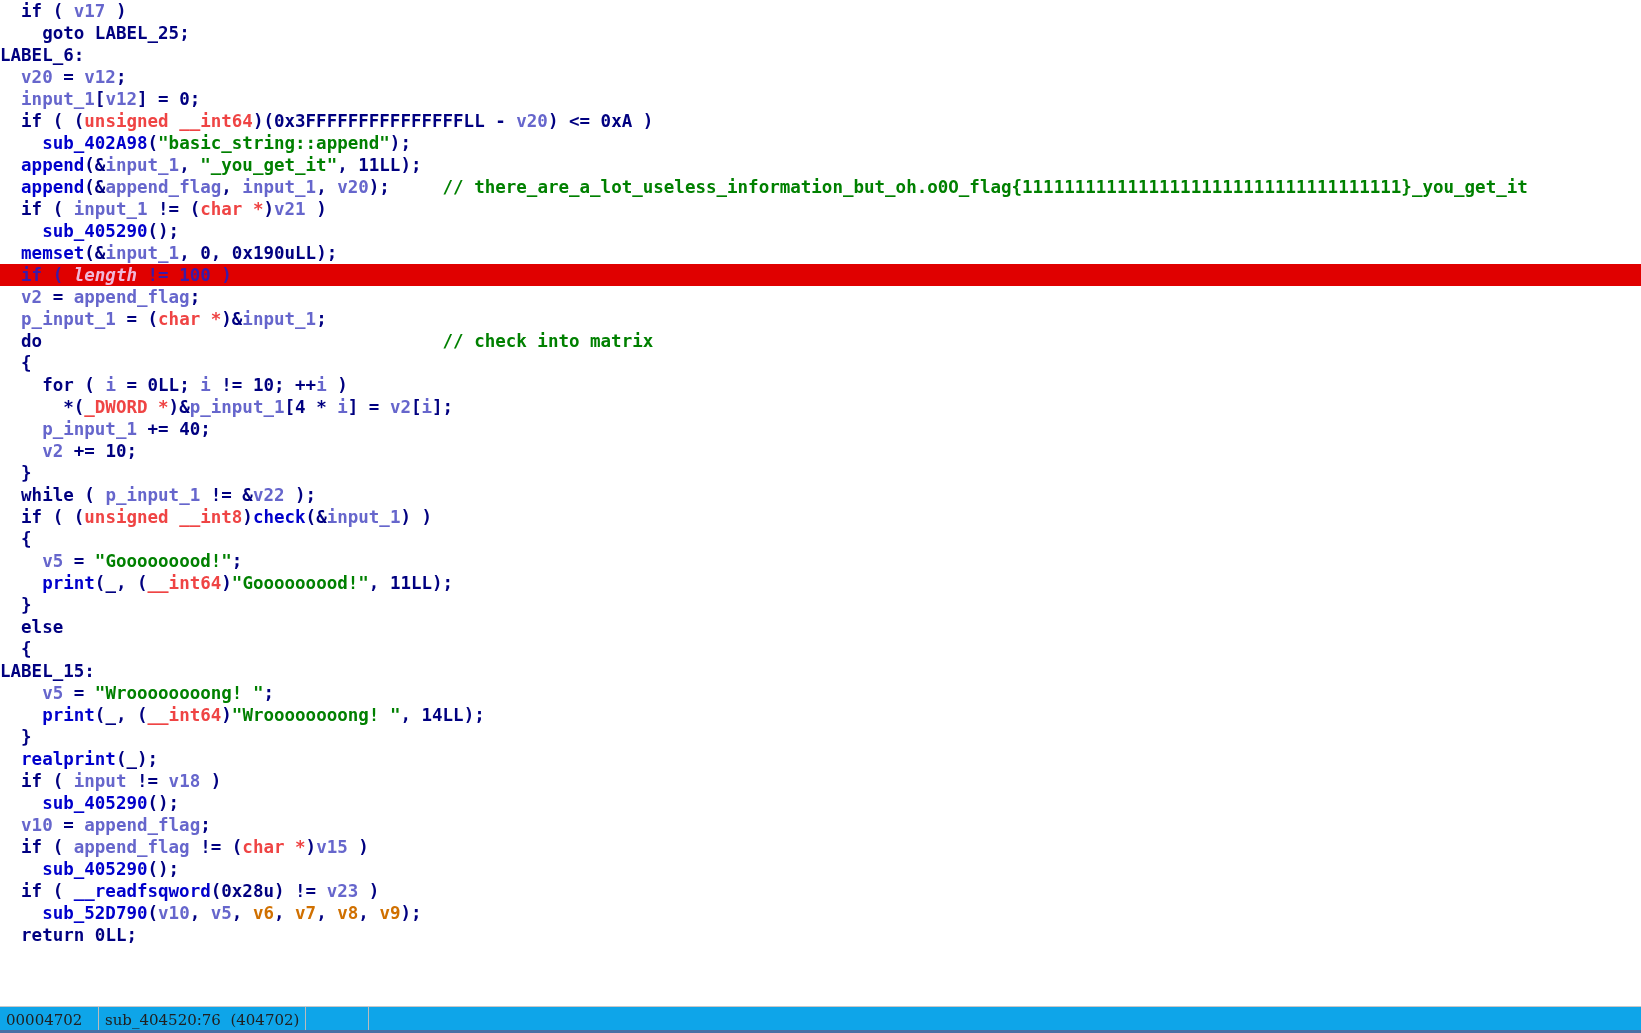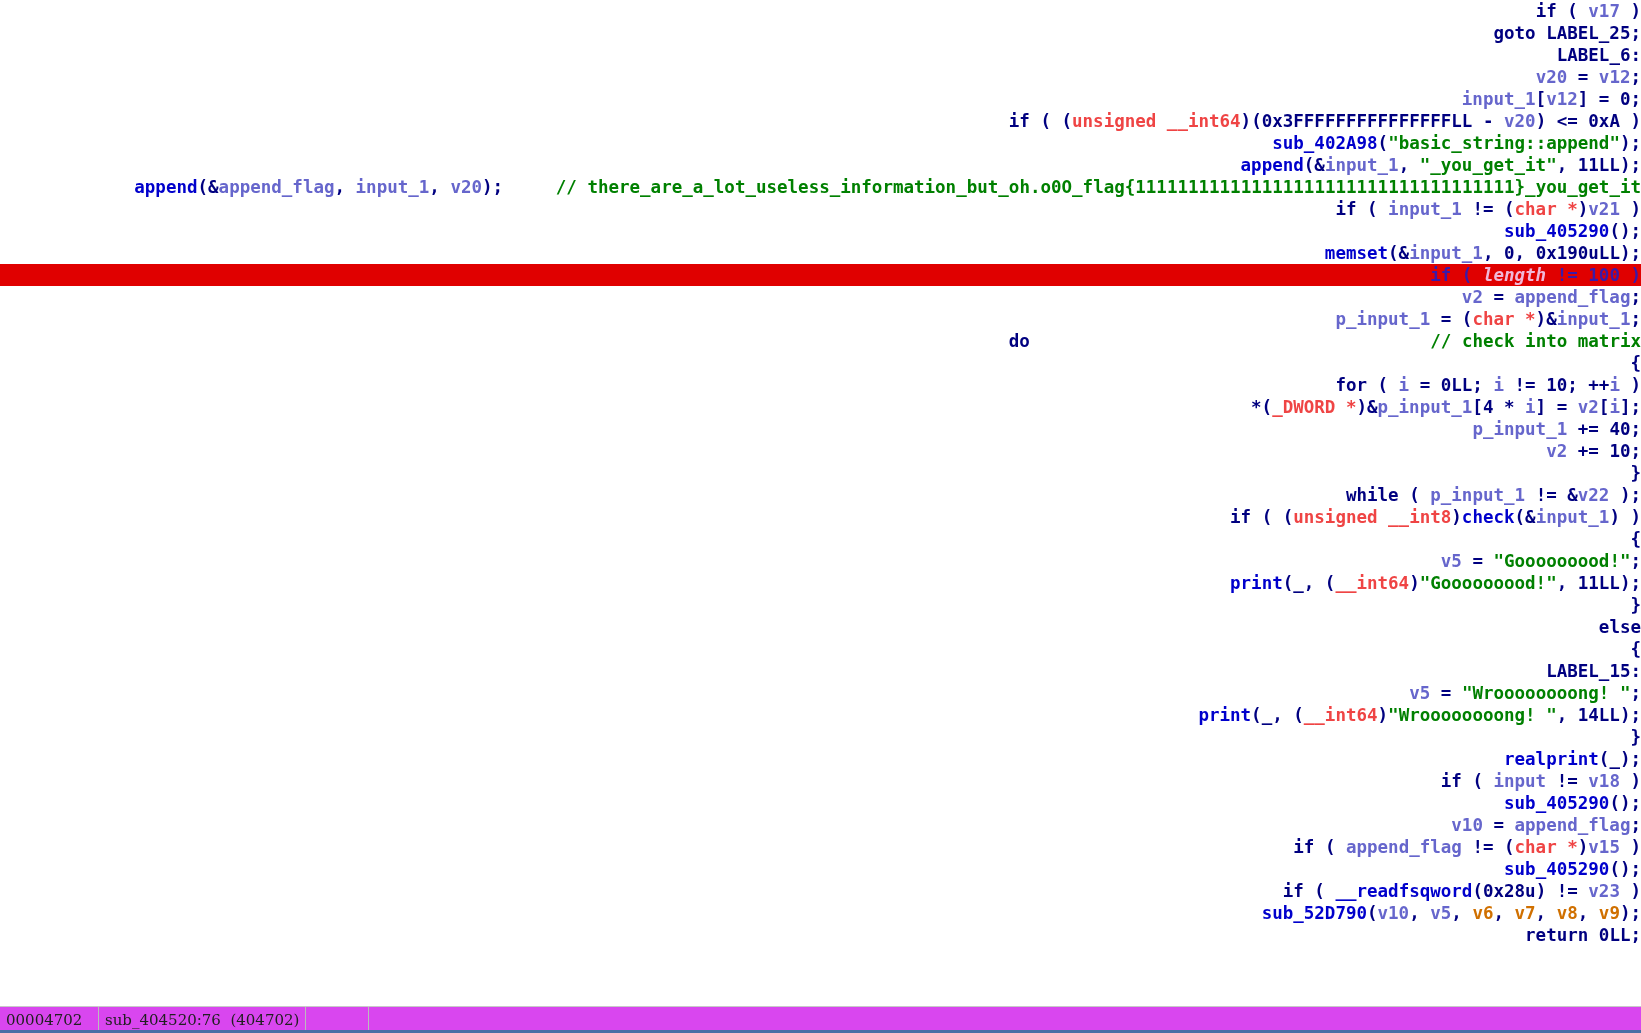--- a/index.html
+++ b/index.html
@@ -37,21 +37,20 @@
     position: relative;
     height: 22px;
     line-height: 22px;
     white-space: pre;
     font-family: "DejaVu Sans Mono", "Liberation Mono", monospace;
     font-size: 17.5px;
     font-weight: bold;
     letter-spacing: 0px;
     color: #000080;
     padding-left: 0px;
-    text-align: right;
   }
 
   .code-line.highlighted {
     background: #e00000;
   }
   .code-line.highlighted .tok-kw,
   .code-line.highlighted .tok-punct,
   .code-line.highlighted .tok-num,
   .code-line.highlighted .tok-fn,
   .code-line.highlighted .tok-label,
@@ -75,21 +74,21 @@
   .tok-str      { color: #008000; }   
   .tok-cmt      { color: #008000; }
 
   
   #status-bar {
     position: absolute;
     left: 0;
     bottom: 0;
     width: 1641px;
     height: 27px;
-    background: #d946ef;
+    background: #0ea5e9;
     border-top: 1px solid #c8c8c8;
     box-sizing: border-box;
     display: flex;
     align-items: stretch;
     font-family: "DejaVu Serif", "Liberation Serif", serif;
     font-size: 15px;
     color: #202020;
   }
   #status-bar .sb-cell {
     display: flex;

